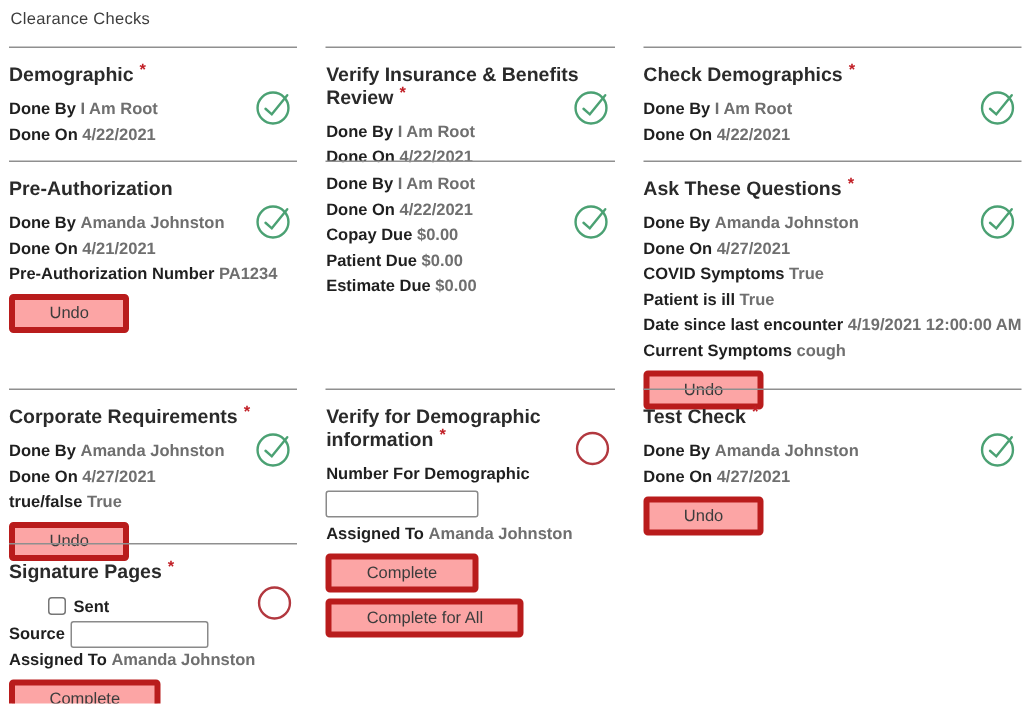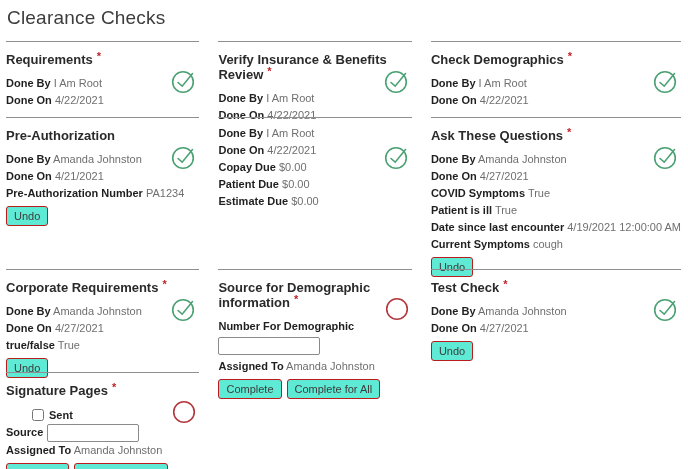--- a/index.html
+++ b/index.html
@@ -1,44 +1,44 @@
 <!DOCTYPE html>
 <html><head>
 <meta charset="utf-8">
 <style>
   * { box-sizing: border-box; margin: 0; padding: 0; }
   html, body { width: 688px; height: 469px; background: #ffffff; overflow: hidden; }
   body { font-family: "Liberation Sans", "DejaVu Sans", sans-serif; color: #222; }
 
   .page { padding: 0 7px 0 6px; }
-  .page-title { font-size: 19px; font-weight: 400; color: #3d3d3d; padding: 7px 0 0 1px; letter-spacing: .2px; }
+  .page-title { font-size: 11px; font-weight: 400; color: #3d3d3d; padding: 7px 0 0 1px; letter-spacing: .2px; }
 
   .grid {
     margin-top: 12px;
     display: grid;
     grid-template-columns: 1fr 1fr 1fr;
     grid-template-rows: 76px 152px 103px 1fr;
     column-gap: 19px;
   }
   .cell { border-top: 1px solid #8f8f8f; position: relative; padding-top: 7px; }
 
   .sec-title { font-size: 13px; font-weight: 700; color: #2a2a2a; margin: 3px 0 8px 0; }
   .req { color: #c11f26; font-size: 11px; font-weight: 700; position: relative; top: -4px; margin-left: 4px; }
 
   .field { font-size: 11px; line-height: 17px; white-space: nowrap; }
   .field .lbl { font-weight: 700; color: #1f1f1f; text-align: center; }
-  .field .val { color: #6f6f6f; font-weight: 400; }
+  .field .val { color: #6f6f6f; font-weight: 700; }
 
   .status-icon { position: absolute; top: 26px; right: 2px; width: 26px; height: 26px; }
 
   button {
     font-family: "Liberation Sans", "DejaVu Sans", sans-serif;
     font-size: 11px; color: #3c3c3c;
-    background: #5eead4; border: 1px solid #b91c1c; border-radius: 3px;
-    padding: 3px 7px; margin: 4px 5px 0 0; cursor: pointer;
+    background: #fca5a5; border: 4px solid #b91c1c; border-radius: 3px;
+    padding: 3px 23px; margin: 4px 5px 0 0; cursor: pointer;
   }
 
   input[type="text"] {
     height: 18px; border: 1px solid #8a8a8a; border-radius: 2px;
     font-size: 11px; padding: 0 3px; background: #fff;
   }
   .wide-input { width: 102px; display: block; margin: 2px 0 3px 0; }
   .inline-input { width: 92px; vertical-align: middle; margin-left: 4px; }
 
   .chk-row { font-size: 11px; font-weight: 700; line-height: 18px; color: #1f1f1f; margin-left: 26px; }
@@ -46,21 +46,21 @@
 </style>
 </head>
 <body>
 
 <div class="page">
   <div class="page-title">Clearance Checks</div>
 
   <div class="grid">
 
     <div class="cell">
-      <div class="sec-title"><span>Requirements</span><span class="req">*</span></div>
+      <div class="sec-title"><span>Demographic</span><span class="req">*</span></div>
       <div class="field"><span class="lbl">Done By</span> <span class="val">I Am Root</span></div>
       <div class="field"><span class="lbl">Done On</span> <span class="val">4/22/2021</span></div>
       <svg class="status-icon" viewBox="0 0 26 26">
           <circle cx="12" cy="14" r="10.3" fill="none" stroke-width="1.6" stroke="#4ba173"></circle>
           <path d="M7 14.5 L11.2 18.2 L21.5 5.5" fill="none" stroke-width="1.6" stroke-linecap="round" stroke="#4ba173"></path>
         </svg>
     </div>
 
     <div class="cell">
       <div class="sec-title"><span>Verify Insurance &amp; Benefits Review</span><span class="req">*</span></div>
@@ -127,21 +127,21 @@
       <div class="field"><span class="lbl">Done On</span> <span class="val">4/27/2021</span></div>
       <div class="field"><span class="lbl">true/false</span> <span class="val">True</span></div>
       <button>Undo</button>
       <svg class="status-icon" viewBox="0 0 26 26">
           <circle cx="12" cy="14" r="10.3" fill="none" stroke-width="1.6" stroke="#4ba173"></circle>
           <path d="M7 14.5 L11.2 18.2 L21.5 5.5" fill="none" stroke-width="1.6" stroke-linecap="round" stroke="#4ba173"></path>
         </svg>
     </div>
 
     <div class="cell">
-      <div class="sec-title"><span>Source for Demographic information</span><span class="req">*</span></div>
+      <div class="sec-title"><span>Verify for Demographic information</span><span class="req">*</span></div>
       <div class="field"><span class="lbl">Number For Demographic</span></div>
       <input type="text" class="wide-input" value="" style="">
       <div class="field"><span class="lbl">Assigned To</span> <span class="val">Amanda Johnston</span></div>
       <button>Complete</button><button>Complete for All</button>
       <svg class="status-icon" viewBox="0 0 26 26">
           <circle cx="13" cy="13" r="10.3" fill="none" stroke-width="1.6" stroke="#b2383f"></circle>
         </svg>
     </div>
 
     <div class="cell">

